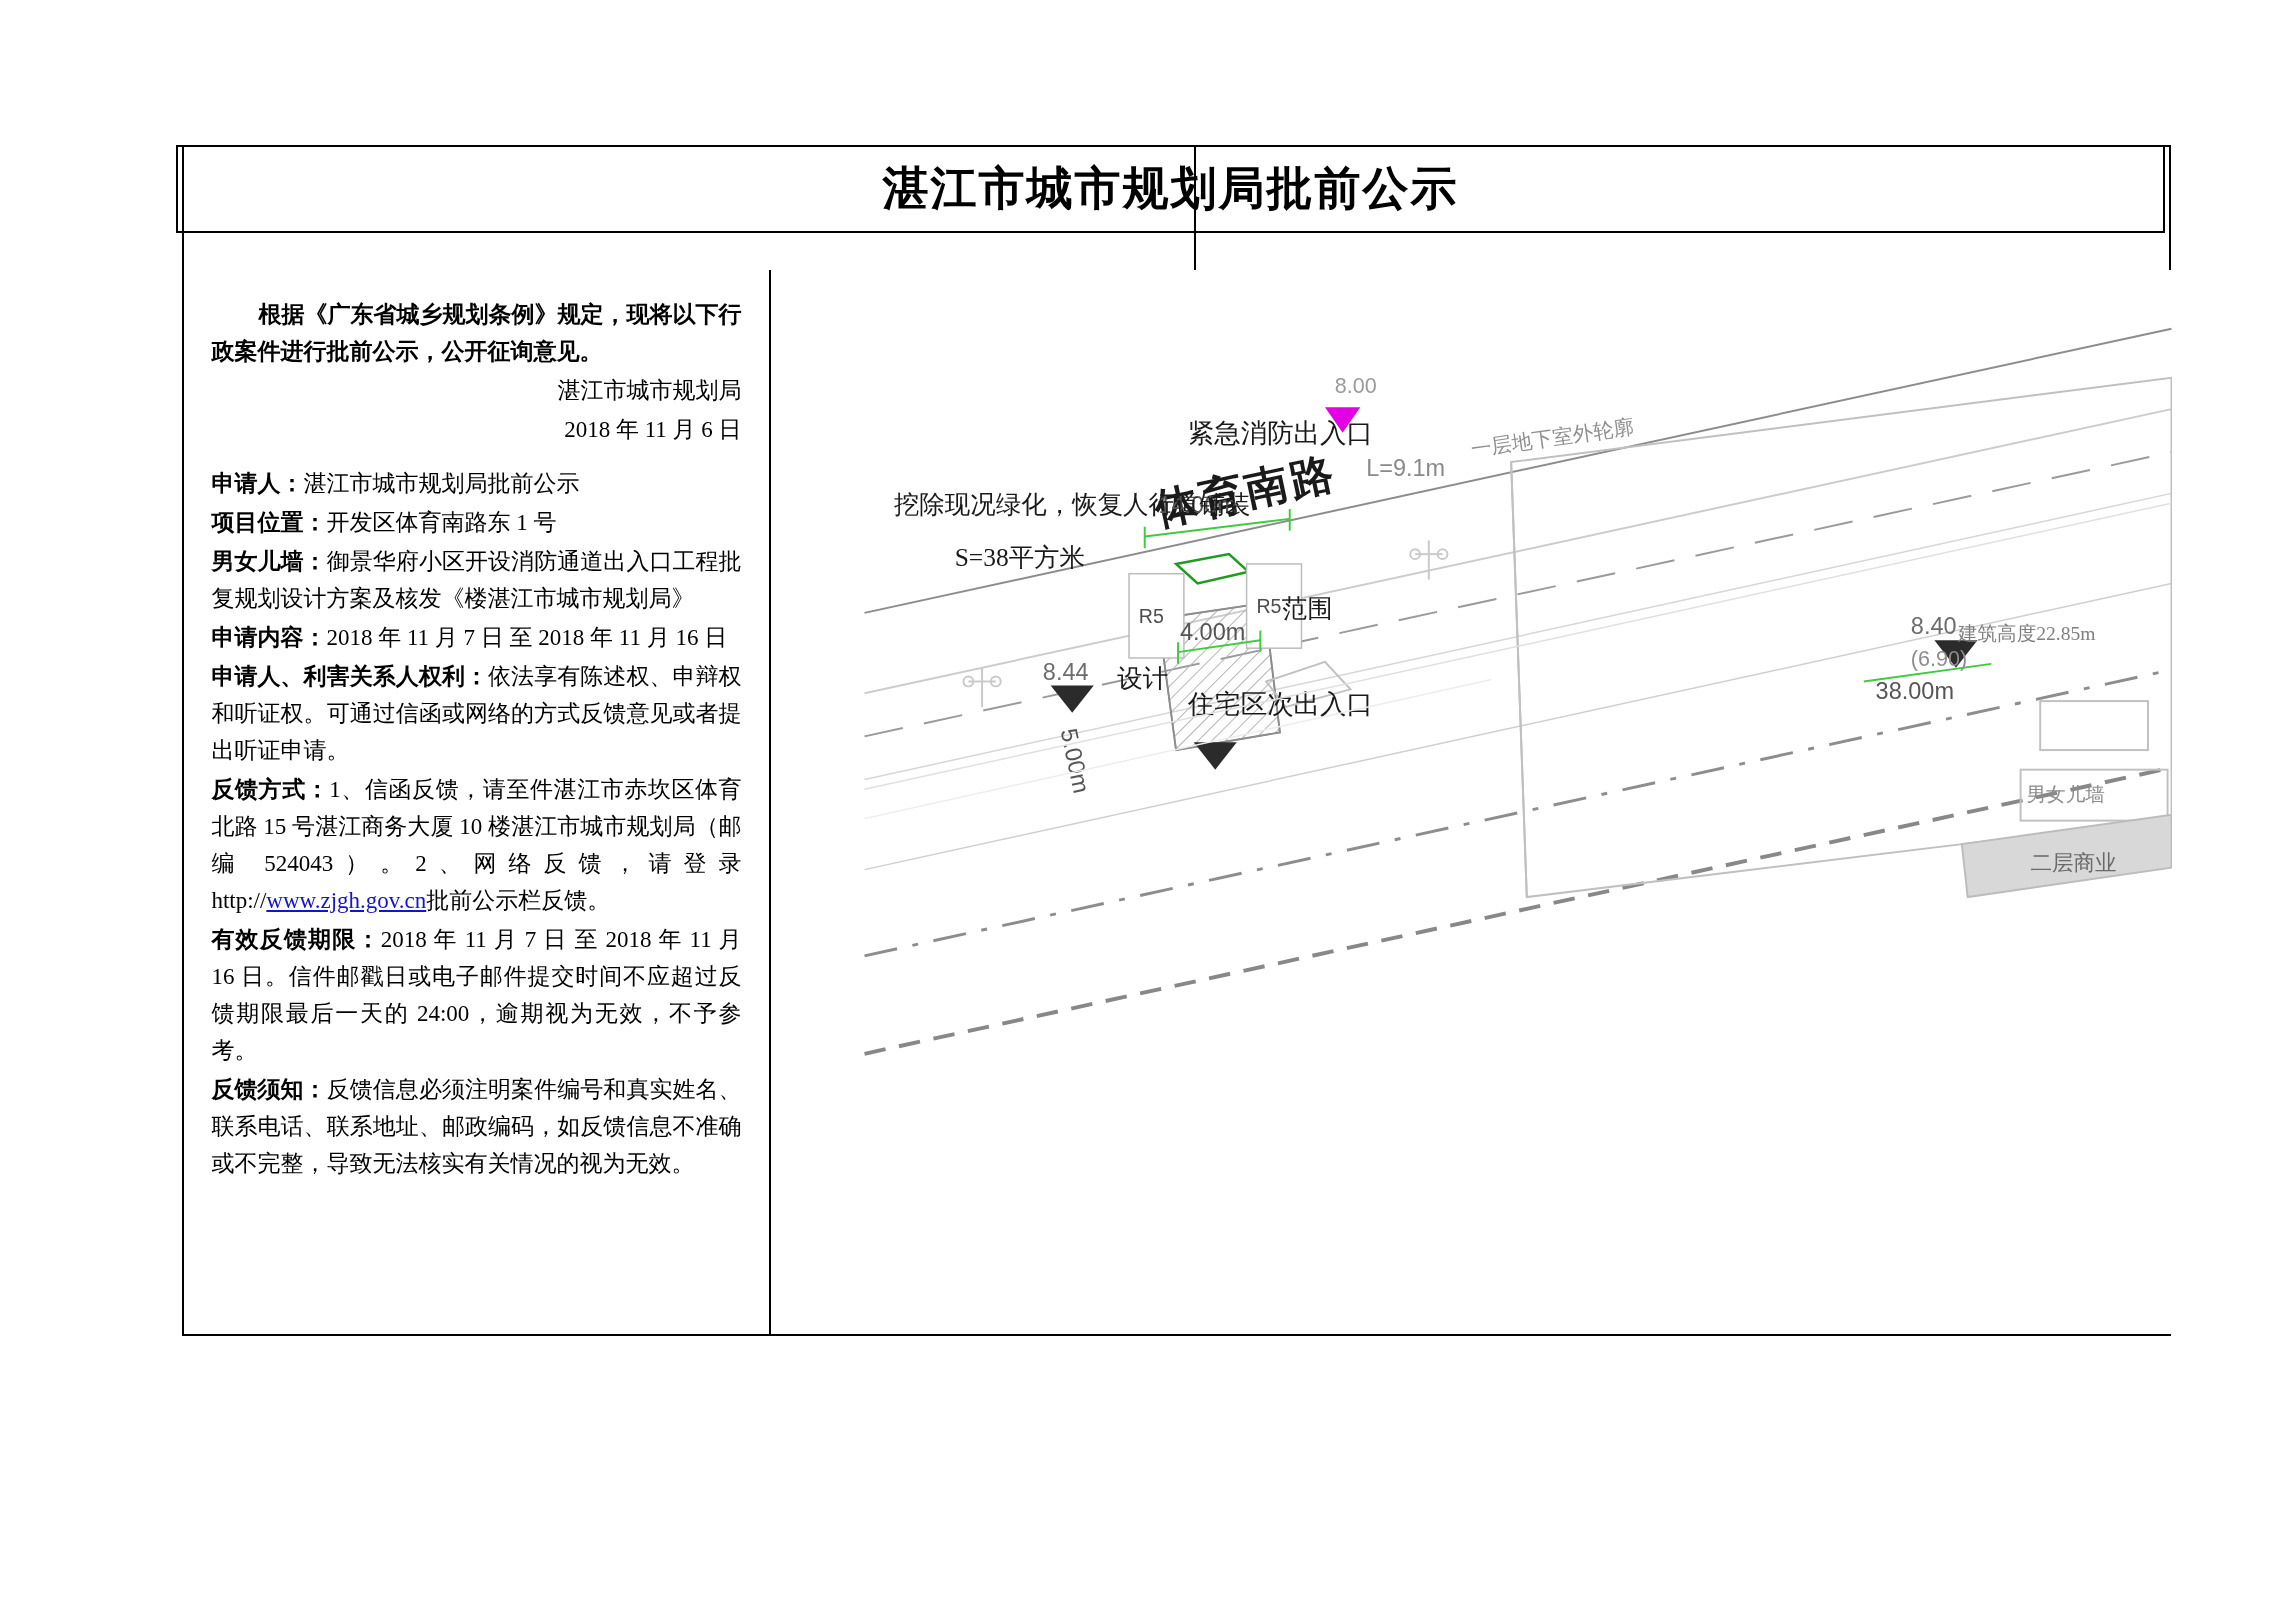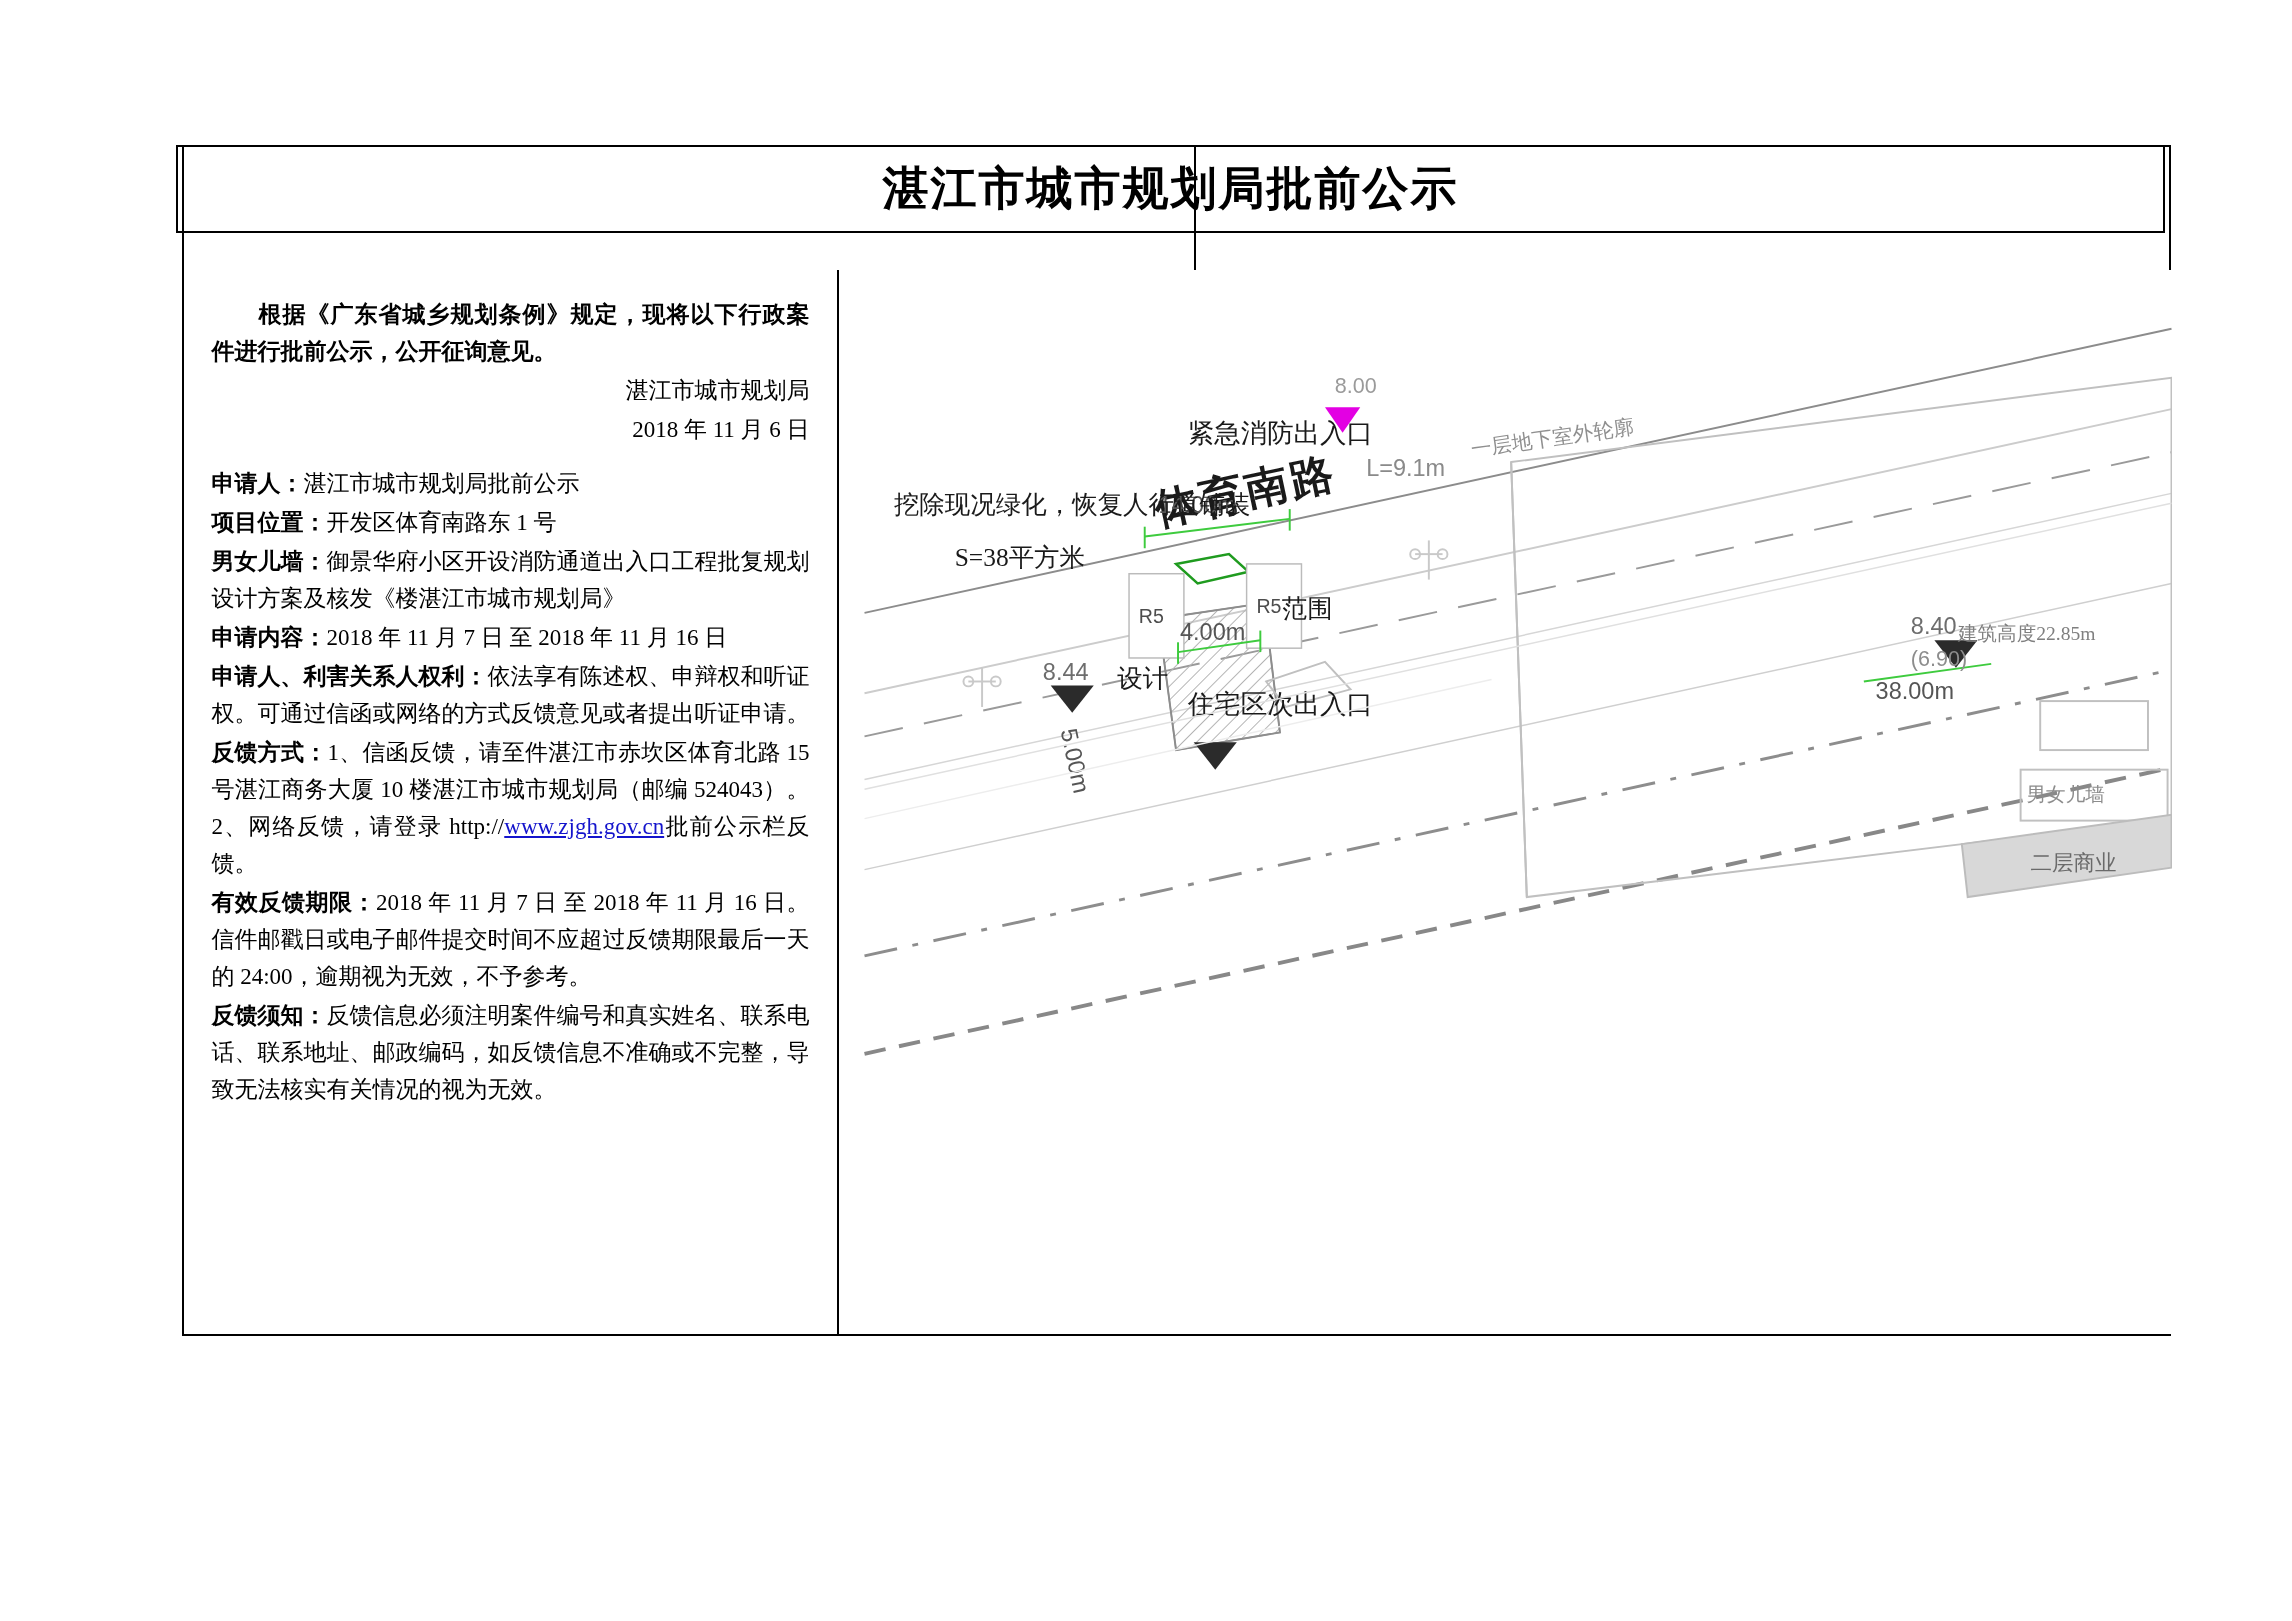--- a/index.html
+++ b/index.html
@@ -59,21 +59,21 @@
     font-weight: bold;
     font-size: 46px;
     letter-spacing: 2px;
     color: #000;
   }
   
   .left-col {
     position: absolute;
     left: 184px;
     top: 270px;
-    width: 655px;
+    width: 587px;
     height: 1064px;
     box-sizing: border-box;
     padding: 25.5px 27.4px 0 27.4px;
     border-right: 2px solid #000;
   }
   .para {
     font-size: 23px;
     line-height: 37px;
     text-align: justify;
     margin: 0 0 2px 0;

